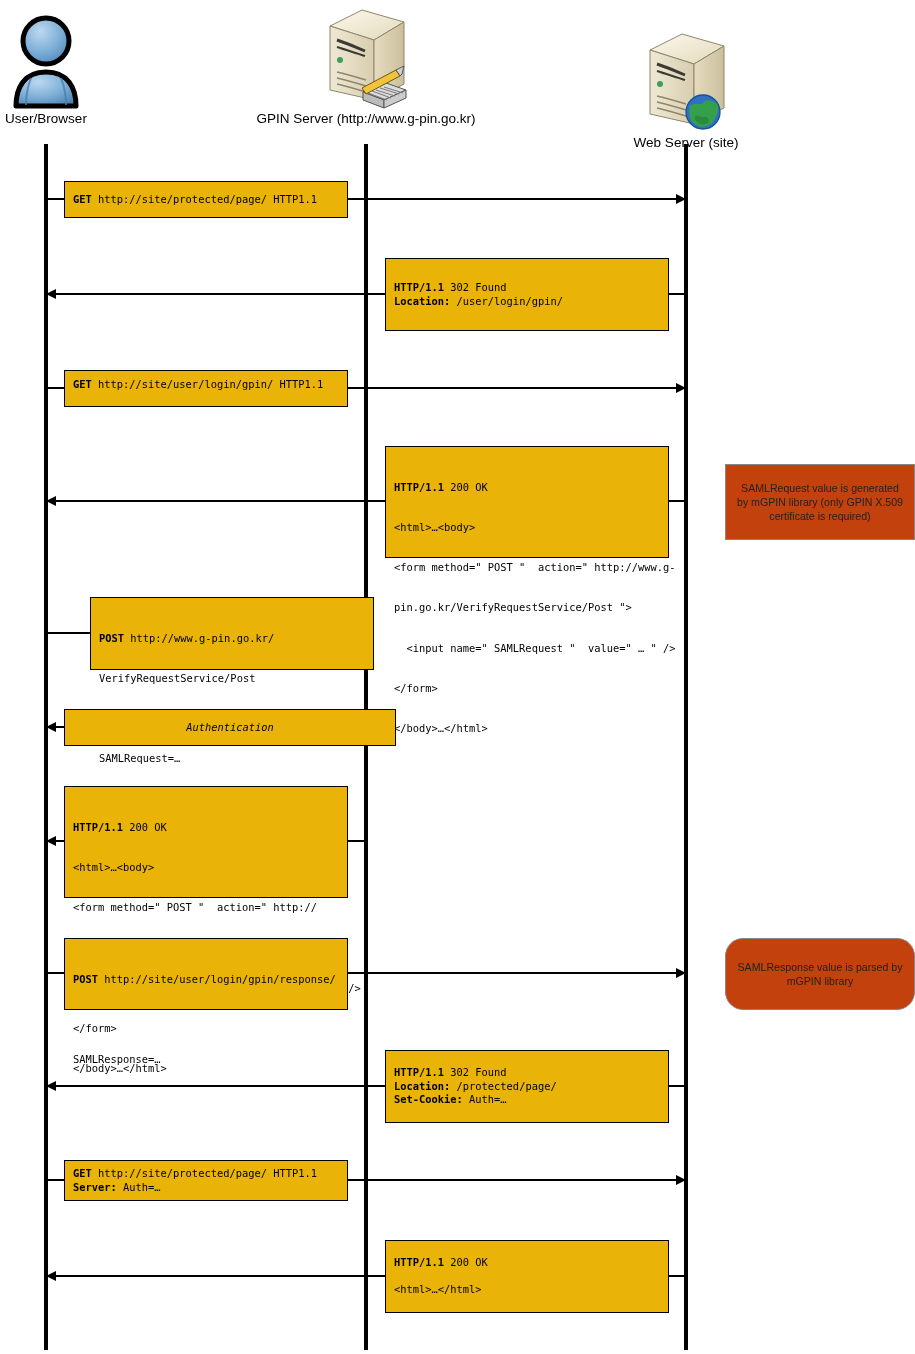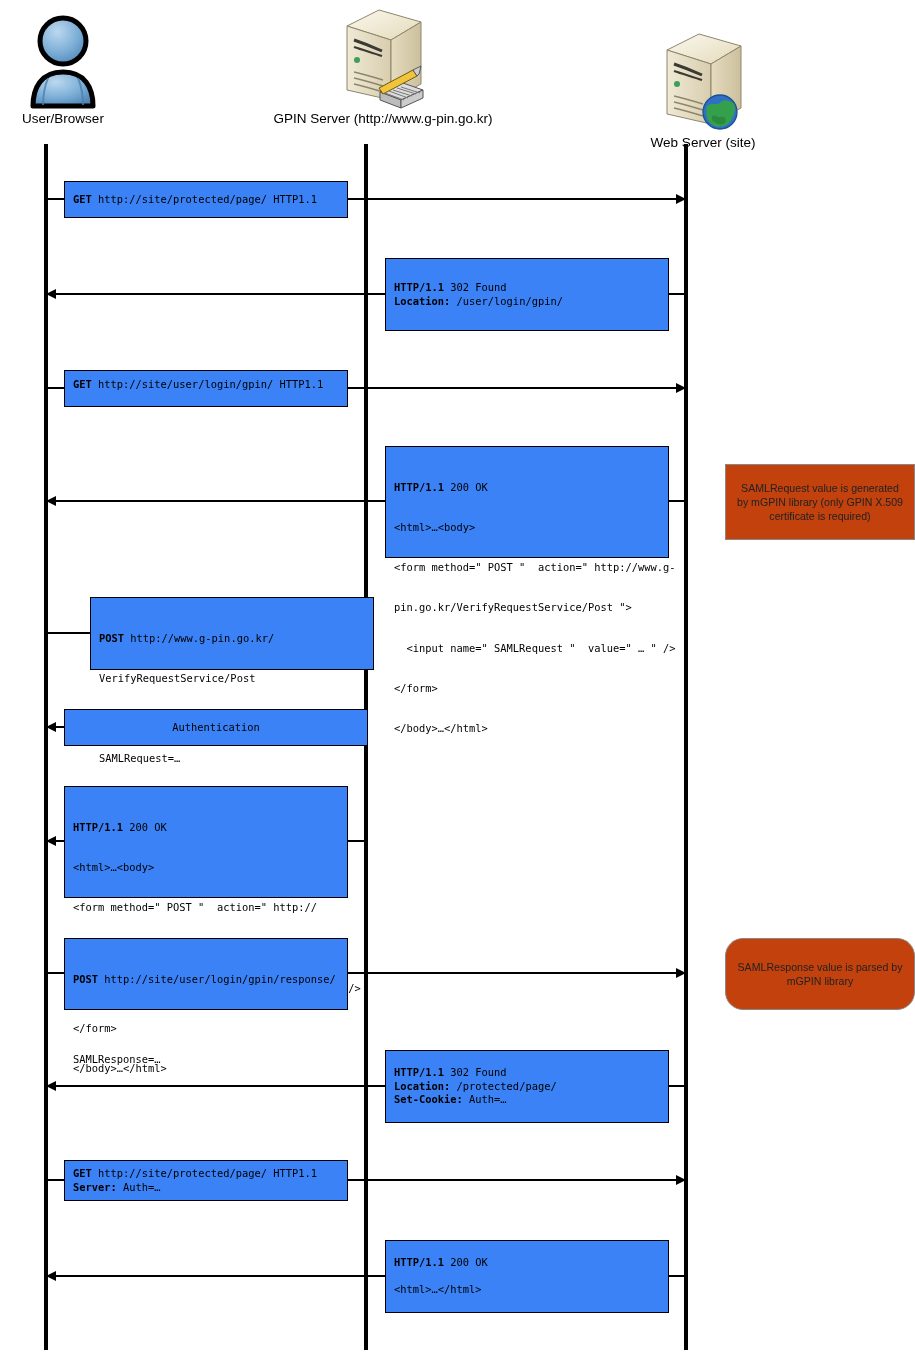--- a/index.html
+++ b/index.html
@@ -1,28 +1,28 @@
 <!DOCTYPE html>
 <html><head>
 <meta charset="utf-8">
 <style>
   html,body{margin:0;padding:0;background:#ffffff;}
   body{width:915px;height:1354px;position:relative;overflow:hidden;
        font-family:"Liberation Sans",sans-serif;}
 
   
-  .actor{position:absolute;top:0;text-align:center;padding-left:17px;}
+  .actor{position:absolute;top:0;text-align:center;}
   .actor-icon{height:112px;display:flex;align-items:flex-end;justify-content:center;}
   .actor-label{font-size:13.5px;color:#000;white-space:nowrap;line-height:14px;}
 
   
   .lifeline{position:absolute;width:4px;background:#000;top:144px;height:1206px;}
 
   
-  .msgbox{position:absolute;border:1.5px solid #000;background:#3b82f6;box-sizing:border-box;
+  .msgbox{position:absolute;border:1.5px solid #000;background:#eab308;box-sizing:border-box;
           font-family:"DejaVu Sans Mono",monospace;font-size:10.4px;line-height:13.4px;
           color:#000;padding:7px 8px;white-space:pre;z-index:4;}
   .msgbox.center{display:flex;align-items:center;justify-content:center;white-space:pre;}
   .msgbox b{font-weight:bold;}
 
   
   .note{position:absolute;border:1.2px solid #888;background:#c2410c;box-sizing:border-box;
         font-family:"Liberation Sans",sans-serif;font-size:10.6px;line-height:14px;
         color:#222;display:flex;align-items:center;justify-content:center;
         text-align:center;padding:4px 10px;z-index:4;}
@@ -201,21 +201,21 @@
   <div>&lt;/body&gt;…&lt;/html&gt;</div>
 </div>
 
 <div class="msgbox" style="left:64px;top:597px;width:284px;height:73px;margin-left:26px;">
   <div><b>POST</b><span> http://www.g-pin.go.kr/</span></div>
   <div>VerifyRequestService/Post</div>
   <div style="height:13.4px;">&nbsp;</div>
   <div>SAMLRequest=…</div>
 </div>
 
-<div class="msgbox center" style="left:64px;top:709px;width:304px;height:37px;">
+<div class="msgbox center" style="left:64px;top:709px;width:332px;height:37px;font-style:italic;">
   <div>Authentication</div>
 </div>
 
 <div class="msgbox" style="left:64px;top:786px;width:284px;height:112px;">
   <div><b>HTTP/1.1</b><span> 200 OK</span></div>
   <div>&lt;html&gt;…&lt;body&gt;</div>
   <div>&lt;form method=" POST "  action=" http://</div>
   <div>site/user/login/gpin/response/ "&gt;</div>
   <div>  &lt;input name=" SAMLResponse "  value=" … " /&gt;</div>
   <div>&lt;/form&gt;</div>

